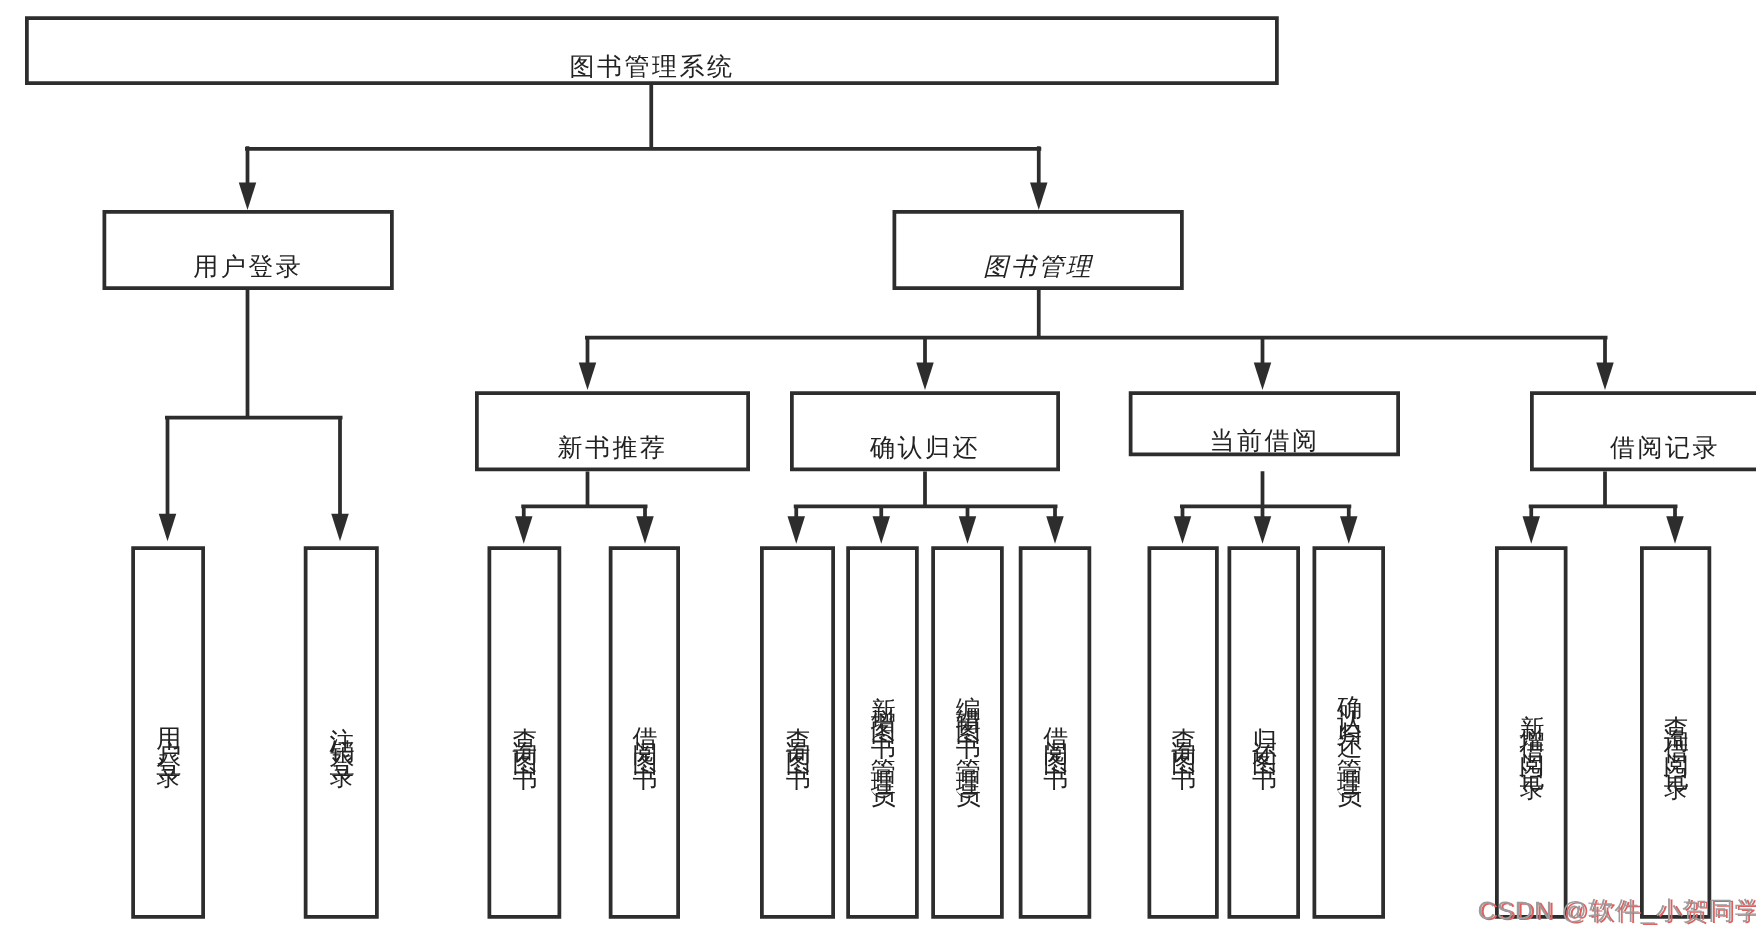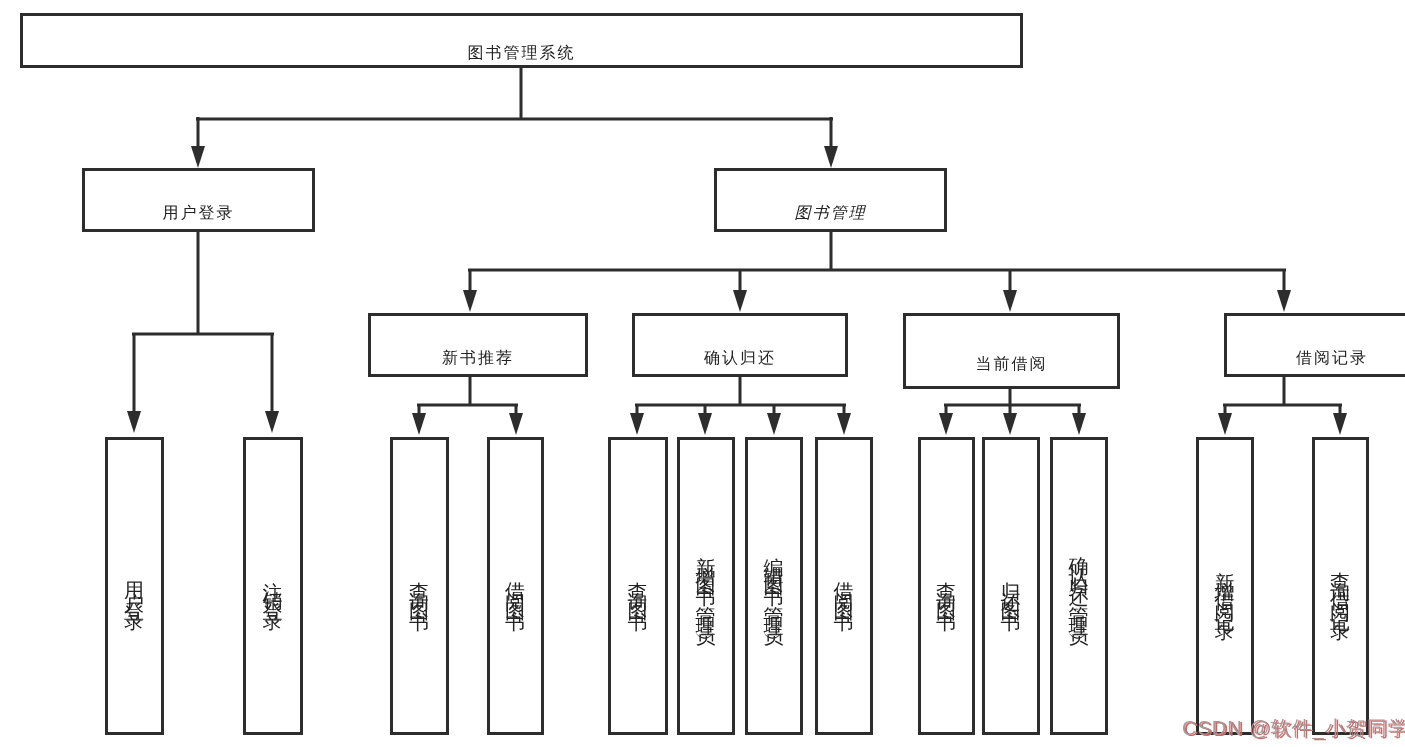--- a/index.html
+++ b/index.html
@@ -38,21 +38,21 @@
   .node {
     position: absolute;
     border: 3px solid var(--line);
     background: #fff;
     display: flex;
     align-items: center;
     justify-content: center;
     color: var(--text);
   }
   .hbox span {
-    font-size: 16px;
+    font-size: 20px;
     letter-spacing: 2px;
     white-space: nowrap;
     margin-top: 26px;
   }
   .vbox span {
     writing-mode: vertical-rl;
     text-orientation: mixed;
     font-size: 20px;
     letter-spacing: 10px;
     line-height: 1;
@@ -118,27 +118,27 @@
     <span>图书管理系统</span>
   </div>
 
   <div class="node hbox" style="left:82px; top:168px; width:233px; height:64px;">
     <span>用户登录</span>
   </div>
   <div class="node hbox" style="left:714px; top:168px; width:233px; height:64px;font-style:italic;">
     <span>图书管理</span>
   </div>
 
-  <div class="node hbox" style="left:368px; top:313px; width:220px; height:64px;justify-content:center;">
+  <div class="node hbox" style="left:380px; top:313px; width:220px; height:64px;justify-content:center;">
     <span>新书推荐</span>
   </div>
   <div class="node hbox" style="left:632px; top:313px; width:216px; height:64px;">
     <span>确认归还</span>
   </div>
-  <div class="node hbox" style="left:903px; top:313px; width:217px; height:76px;">
+  <div class="node hbox" style="left:903px; top:313px; width:217px; height:52px;">
     <span>当前借阅</span>
   </div>
   <div class="node hbox" style="left:1224px; top:313px; width:216px; height:64px;">
     <span>借阅记录</span>
   </div>
 
   <div class="node vbox" style="left:105px; top:437px; width:59px; height:298px;">
     <span>用户登录</span>
   </div>
   <div class="node vbox" style="left:243px; top:437px; width:60px; height:298px;">

